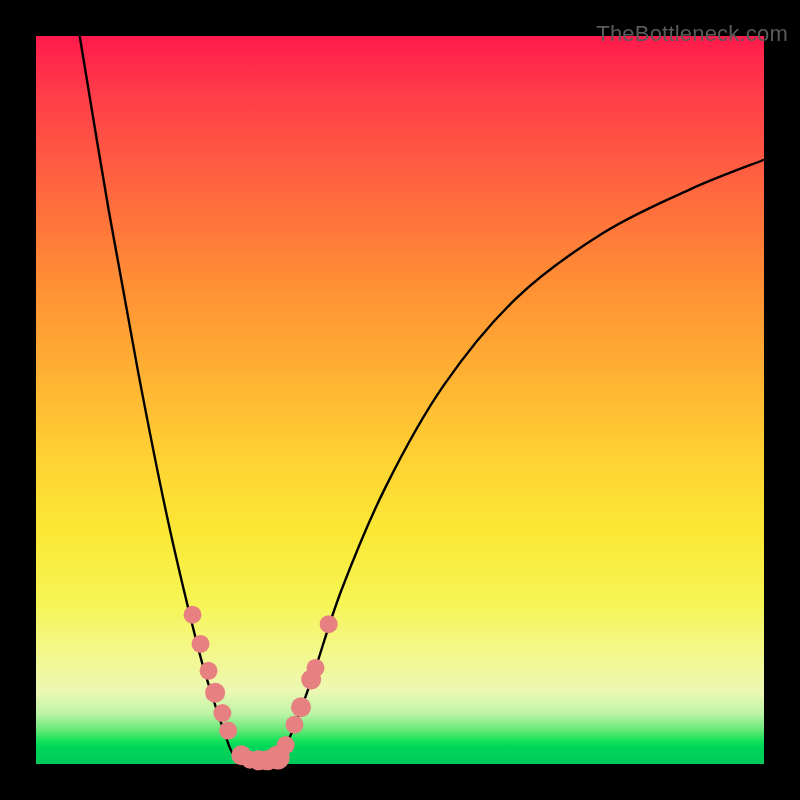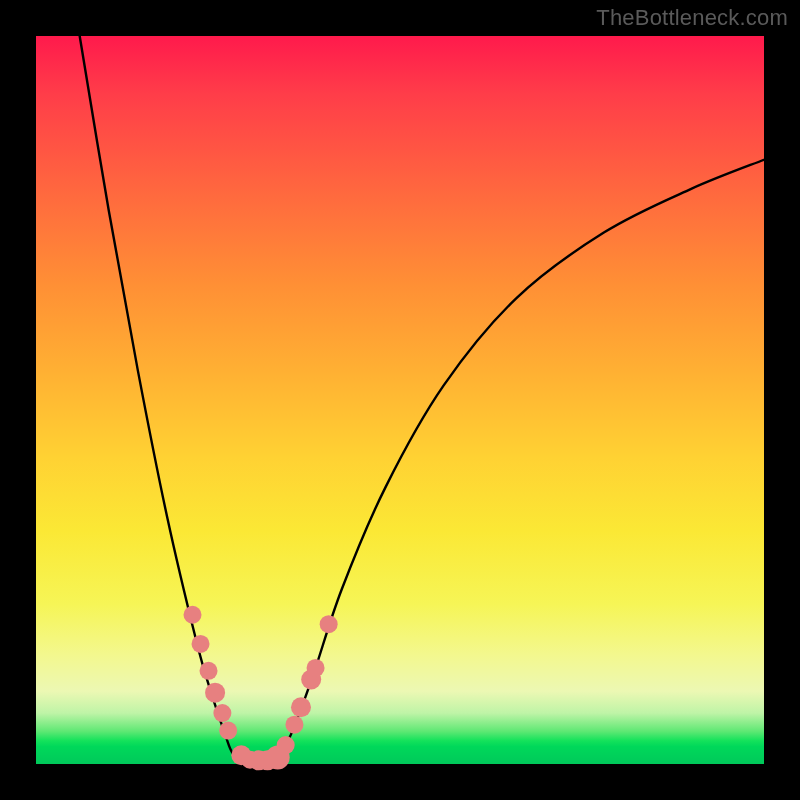--- a/index.html
+++ b/index.html
@@ -40,21 +40,21 @@
       #ecf8b3 90%,
       #bff4a7 93%,
       #5fe874 95.5%,
       #14e25b 96.8%,
       #00d85a 97.6%,
       #00c95a 100%
     );
   }
   .watermark {
     position: absolute;
-    top: 5px;
+    top: 21px;
     right: 12px;
     color: #5a5a5a;
     font-size: 22px;
     letter-spacing: 0.2px;
     user-select: none;
   }
   svg.curve {
     position: absolute;
     left: 0;
     top: 0;

